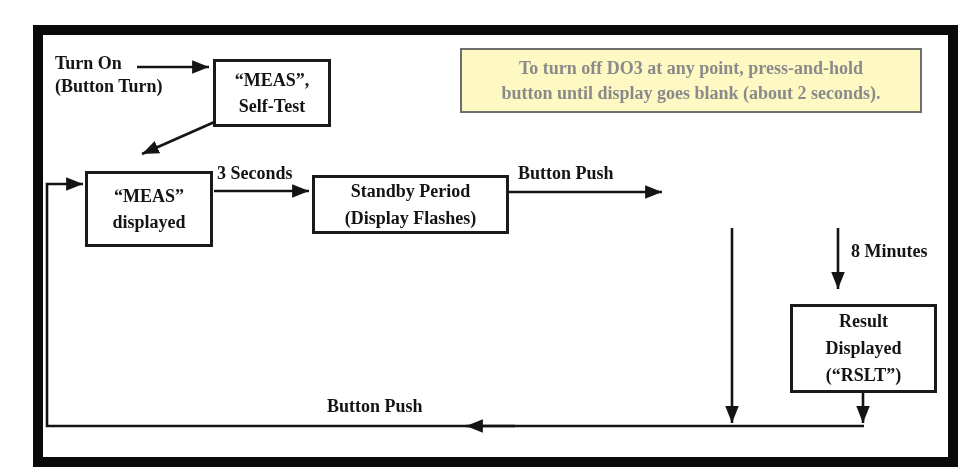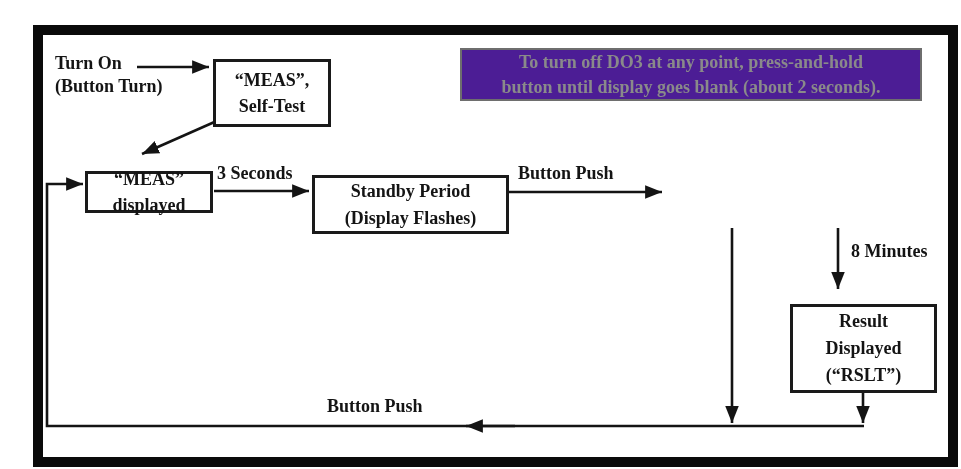--- a/index.html
+++ b/index.html
@@ -19,29 +19,29 @@
   svg.arrows { position: absolute; left: 0; top: 0; width: 961px; height: 469px; }
   .arrows .ln { stroke: var(--line, #141414); fill: none; stroke-width: 2.6; }
   .arrows .hd { fill: var(--line, #141414); }
 
   .box {
     position: absolute; border: 3px solid var(--box-border, #1a1a1a); background: #ffffff;
     display: flex; flex-direction: column; align-items: center; justify-content: center;
     text-align: center; font-size: 18px; line-height: 1.45; font-weight: bold; margin-top: 12px;
   }
   #box-selftest { left: 213px; top: 47px;  width: 118px; height: 68px; }
-  #box-meas     { left: 85px;  top: 159px; width: 128px; height: 42px; }
+  #box-meas     { left: 85px;  top: 159px; width: 128px; height: 76px; }
   #box-standby  { left: 312px; top: 163px; width: 197px; height: 59px; }
   #box-fivemin  { left: 665px; top: 165px; width: 253px; height: 62px; }
   #box-result   { left: 790px; top: 292px; width: 147px; height: 89px; line-height: 1.5; }
 
   .note {
-    position: absolute; left: 460px; top: 48px; width: 462px; height: 53px;
+    position: absolute; left: 460px; top: 48px; width: 462px; height: 65px;
     border: 2px solid var(--note-border, #6e6e6e); color: var(--note-text, #8a8a8a);
-    background: #4c1d95; display: flex; flex-direction: column; align-items: center;
+    background: #fef9c3; display: flex; flex-direction: column; align-items: center;
     justify-content: center; text-align: center; font-size: 18px; line-height: 1.35;
     font-weight: bold;
   }
 
   .lbl { position: absolute; font-size: 18px; font-weight: bold; white-space: nowrap; color: #141414; }
   #lbl-turnon    { left: 55px;  top: 52px; line-height: 1.25; }
   #lbl-turnon span { display: block; }
   #lbl-3sec      { left: 217px; top: 163px; }
   #lbl-bp-top    { left: 518px; top: 163px; }
   #lbl-5min      { left: 851px; top: 241px; }

